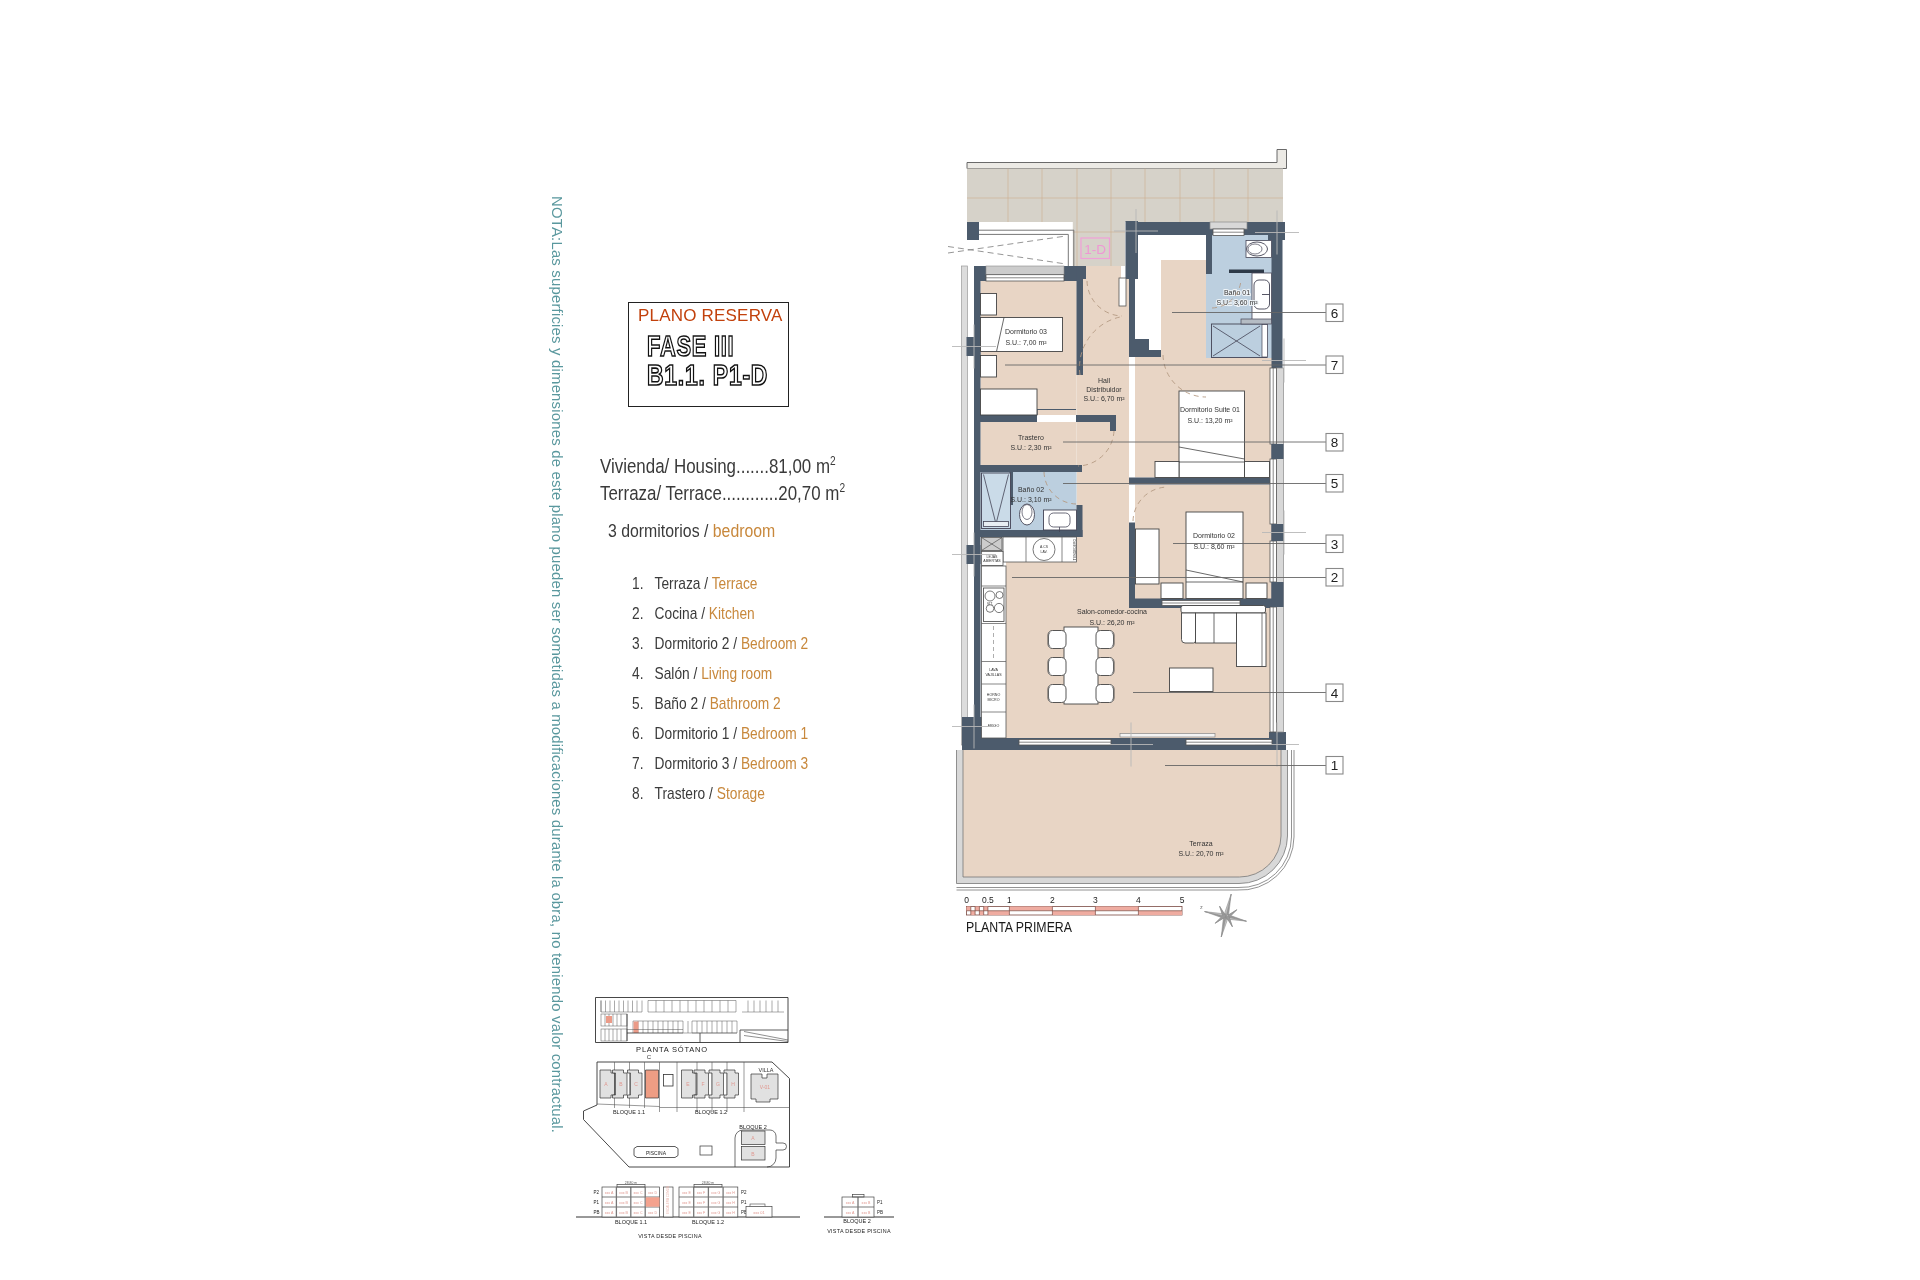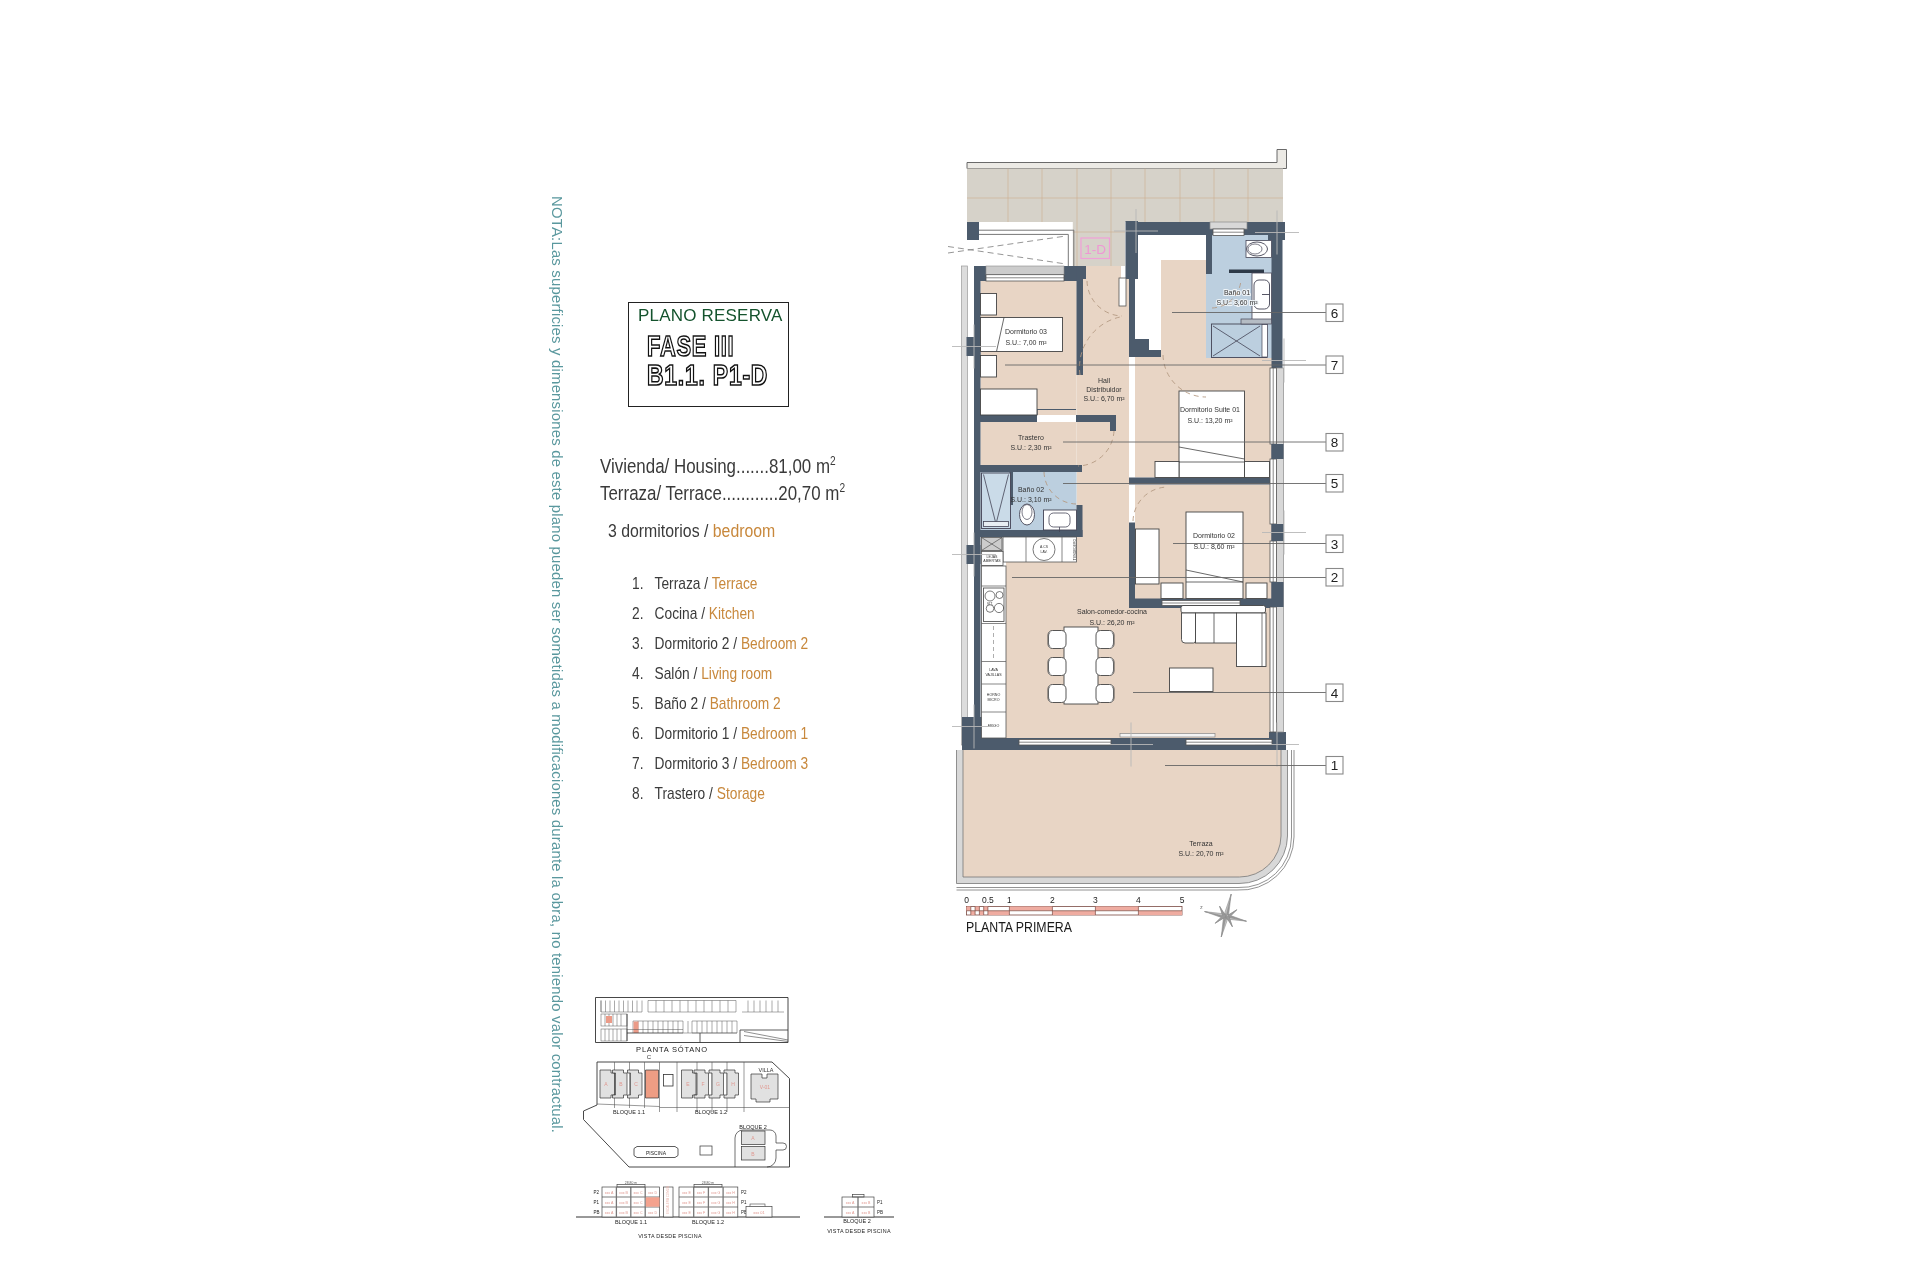--- a/index.html
+++ b/index.html
@@ -1,19 +1,19 @@
 <!DOCTYPE html>
 <html><head>
 <meta charset="utf-8">
 <style>
 html,body{margin:0;padding:0;width:1920px;height:1280px;background:#ffffff;font-family:"Liberation Sans",sans-serif;overflow:hidden;}
 .abs{position:absolute;}
 #note{left:549px;top:196px;height:940px;writing-mode:vertical-rl;font-size:14.9px;color:#5a989e;letter-spacing:.2px;white-space:nowrap;}
 #titlebox{left:628px;top:302px;width:159px;height:103px;border:1.5px solid #222;}
-#plano{left:638px;top:306px;font-size:17px;color:#14532d;letter-spacing:0.2px;white-space:nowrap;}
+#plano{left:638px;top:306px;font-size:17px;color:#c2410c;letter-spacing:0.2px;white-space:nowrap;}
 .outline{color:#fff;-webkit-text-stroke:1.6px #111;font-weight:bold;letter-spacing:1px;transform-origin:0 0;white-space:nowrap;}
 #fase{left:647px;top:329px;font-size:30px;transform:scaleX(0.73);}
 #b11{left:647px;top:358px;font-size:30px;transform:scaleX(0.765);}
 #housing{left:600px;top:450px;font-size:20.5px;color:#3a3a3a;line-height:23.5px;transform:scaleX(0.825);transform-origin:0 0;white-space:nowrap;}
 #dorms{left:608px;top:521px;font-size:18px;color:#3a3a3a;transform:scaleX(0.88);transform-origin:0 0;white-space:nowrap;}
 .or{color:#c8883c;}
 #list{left:632px;top:568px;font-size:16.2px;color:#3a3a3a;line-height:30px;transform:scaleX(0.85);transform-origin:0 0;}
 #list td{padding:0;}
 #list .num{padding-right:13px;}
 sup{font-size:60%;}

